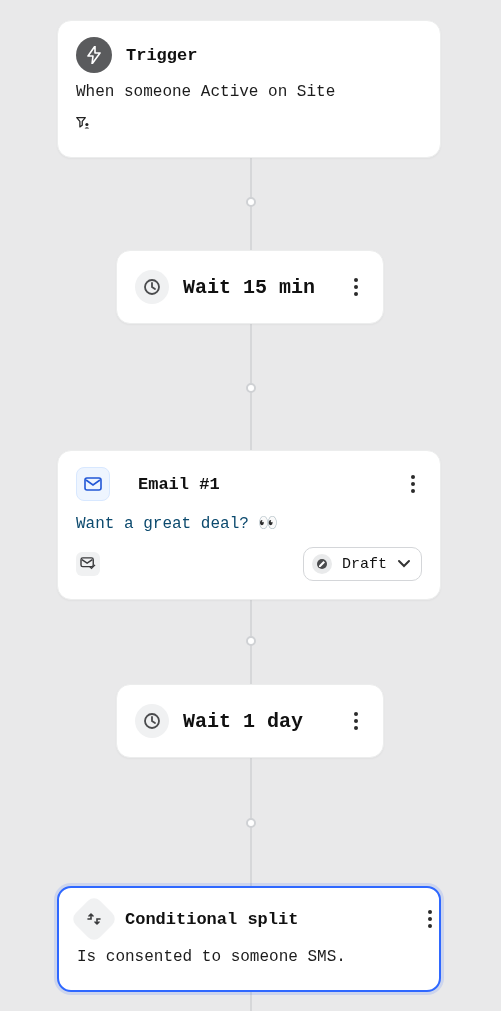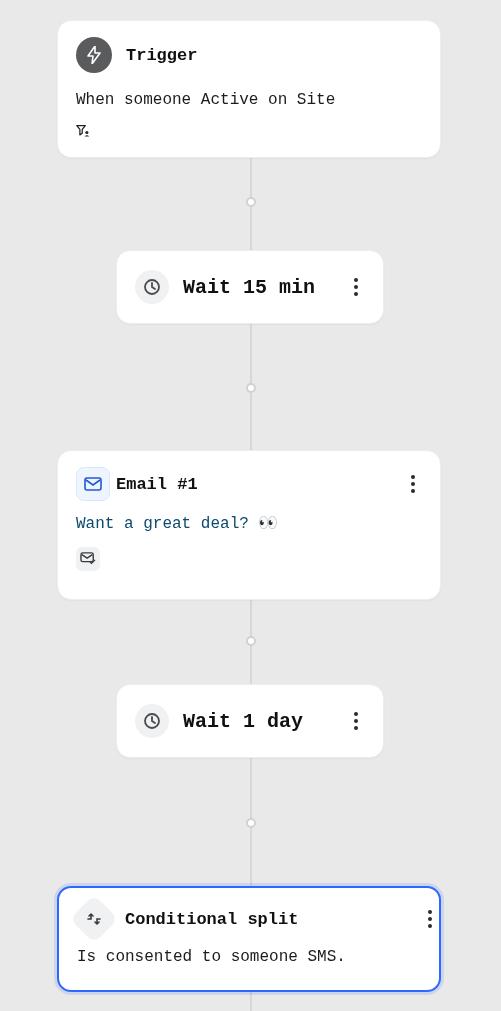--- a/index.html
+++ b/index.html
@@ -60,42 +60,42 @@
 
 .card.trigger { left: 57px; top: 20px; width: 384px; height: 138px; }
 .card.trigger .row { display: flex; align-items: center; gap: 14px; }
 .card.trigger .circle-icon {
   width: 36px; height: 36px; border-radius: 50%;
   background: #5a5b5d;
   display: flex; align-items: center; justify-content: center;
   color: #fff;
 }
 .card.trigger .title { font-weight: 700; font-size: 17px; color: #111; }
-.card.trigger .desc { margin-top: 18px; font-size: 16px; color: #1c1c1c; }
+.card.trigger .desc { margin-top: 10px; font-size: 16px; color: #1c1c1c; }
 .card.trigger .footer { margin-top: 16px; display: flex; gap: 10px; }
 .filter-icon {
   width: 14px; height: 14px; color: #222;
   display: inline-flex; align-items: flex-end;
 }
 
 
 .card.wait { left: 116px; width: 268px; height: 74px;
   display: flex; align-items: center; padding: 0 18px; gap: 14px; }
 .card.wait1 { top: 250px; }
 .card.wait2 { top: 684px; }
 .card.wait .clock-badge {
   width: 34px; height: 34px; border-radius: 50%; background: #f0f1f2;
   display: flex; align-items: center; justify-content: center; color: #4a4b4d;
 }
 .card.wait .label { font-weight: 700; font-size: 20px; color: #111; flex: 1; }
 .card.wait .menu { color: #2b2b2b; cursor: pointer; }
 
 
 .card.email { left: 57px; top: 450px; width: 384px; height: 150px; }
-.card.email .head { display: flex; align-items: center; gap: 6px; padding: 16px 18px 0 18px; }
+.card.email .head { display: flex; align-items: center; gap: 28px; padding: 16px 18px 0 18px; }
 .card.email .envelope-badge {
   width: 34px; height: 34px; border-radius: 8px;
   background: #eef5ff; border: 1px solid #d8e8ff;
   display:flex; align-items:center; justify-content:center; color:#2257d6;
 }
 .card.email .title { font-weight: 700; font-size: 17px; color:#111; flex:1; }
 .card.email .menu { color:#2b2b2b; cursor:pointer; }
 .card.email .subject {
   padding: 12px 18px 0 18px; font-size: 16px; color:#0c4a6e;
   display:flex; align-items:center; gap:6px;
@@ -209,20 +209,35 @@
     </div>
     <div class="subject">Want a great deal? 👀</div>
     <div class="bottom">
       <div class="env-small">
         <svg width="16" height="14" viewBox="0 0 18 16">
           <rect x="1" y="1" width="14" height="10" rx="2" fill="none" stroke="#3a3b3d" stroke-width="1.6"></rect>
           <path d="M2 3 L8 7 L14 3" fill="none" stroke="#3a3b3d" stroke-width="1.6"></path>
           <path d="M11 11 L13 13 L17 9" fill="none" stroke="#3a3b3d" stroke-width="1.6"></path>
         </svg>
       </div>
+      <div class="status-selector">
+        <div class="dot-badge">
+          <div class="inner">
+            <svg width="8" height="8" viewBox="0 0 8 8">
+                <path d="M1 7 L1 5.5 L5.5 1 L7 2.5 L2.5 7 Z" fill="#fff"></path>
+              </svg>
+          </div>
+        </div>
+        <div class="label">Draft</div>
+        <div class="chev">
+          <svg width="14" height="10" viewBox="0 0 14 10">
+              <path d="M2 2 L7 7 L12 2" fill="none" stroke="#333" stroke-width="2" stroke-linecap="round"></path>
+            </svg>
+        </div>
+      </div>
     </div>
   </div>
 
   <div class="card wait wait2">
     <div class="clock-badge">
       <svg width="18" height="18" viewBox="0 0 18 18">
         <circle cx="9" cy="9" r="7" fill="none" stroke="#4a4b4d" stroke-width="1.8"></circle>
         <path d="M9 5 V9 L12 11" fill="none" stroke="#4a4b4d" stroke-width="1.8" stroke-linecap="round"></path>
       </svg>
     </div>

